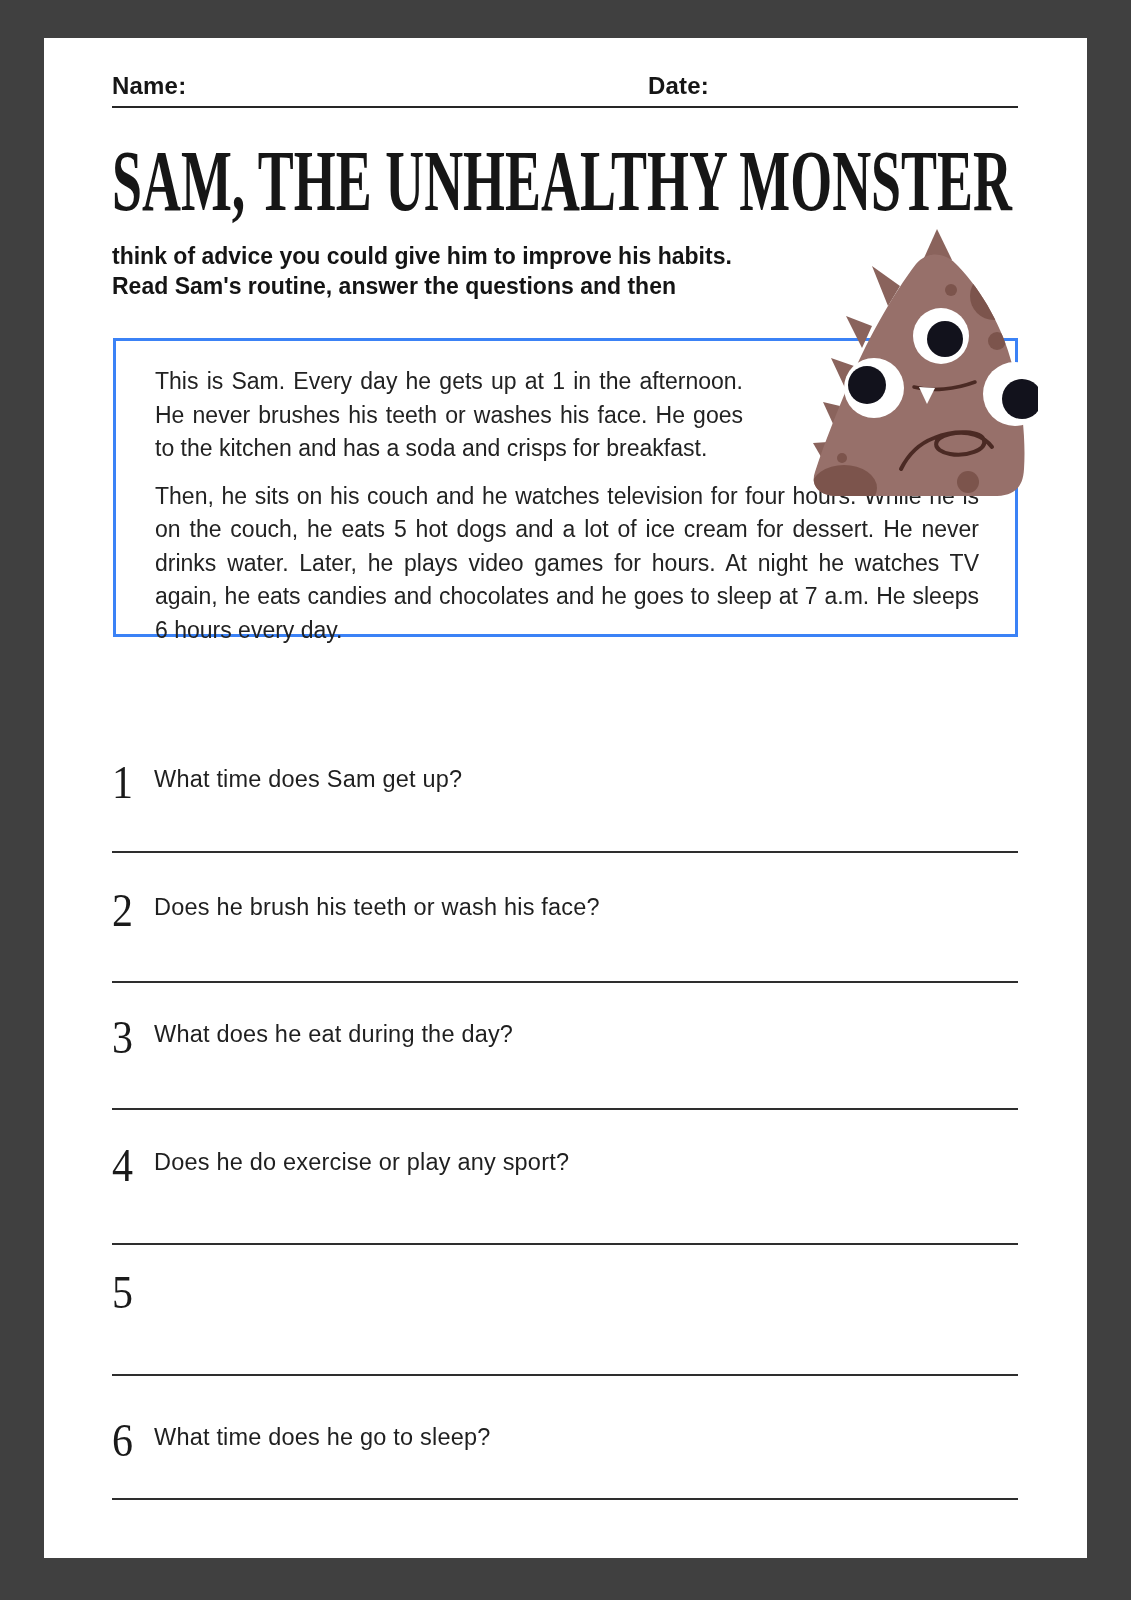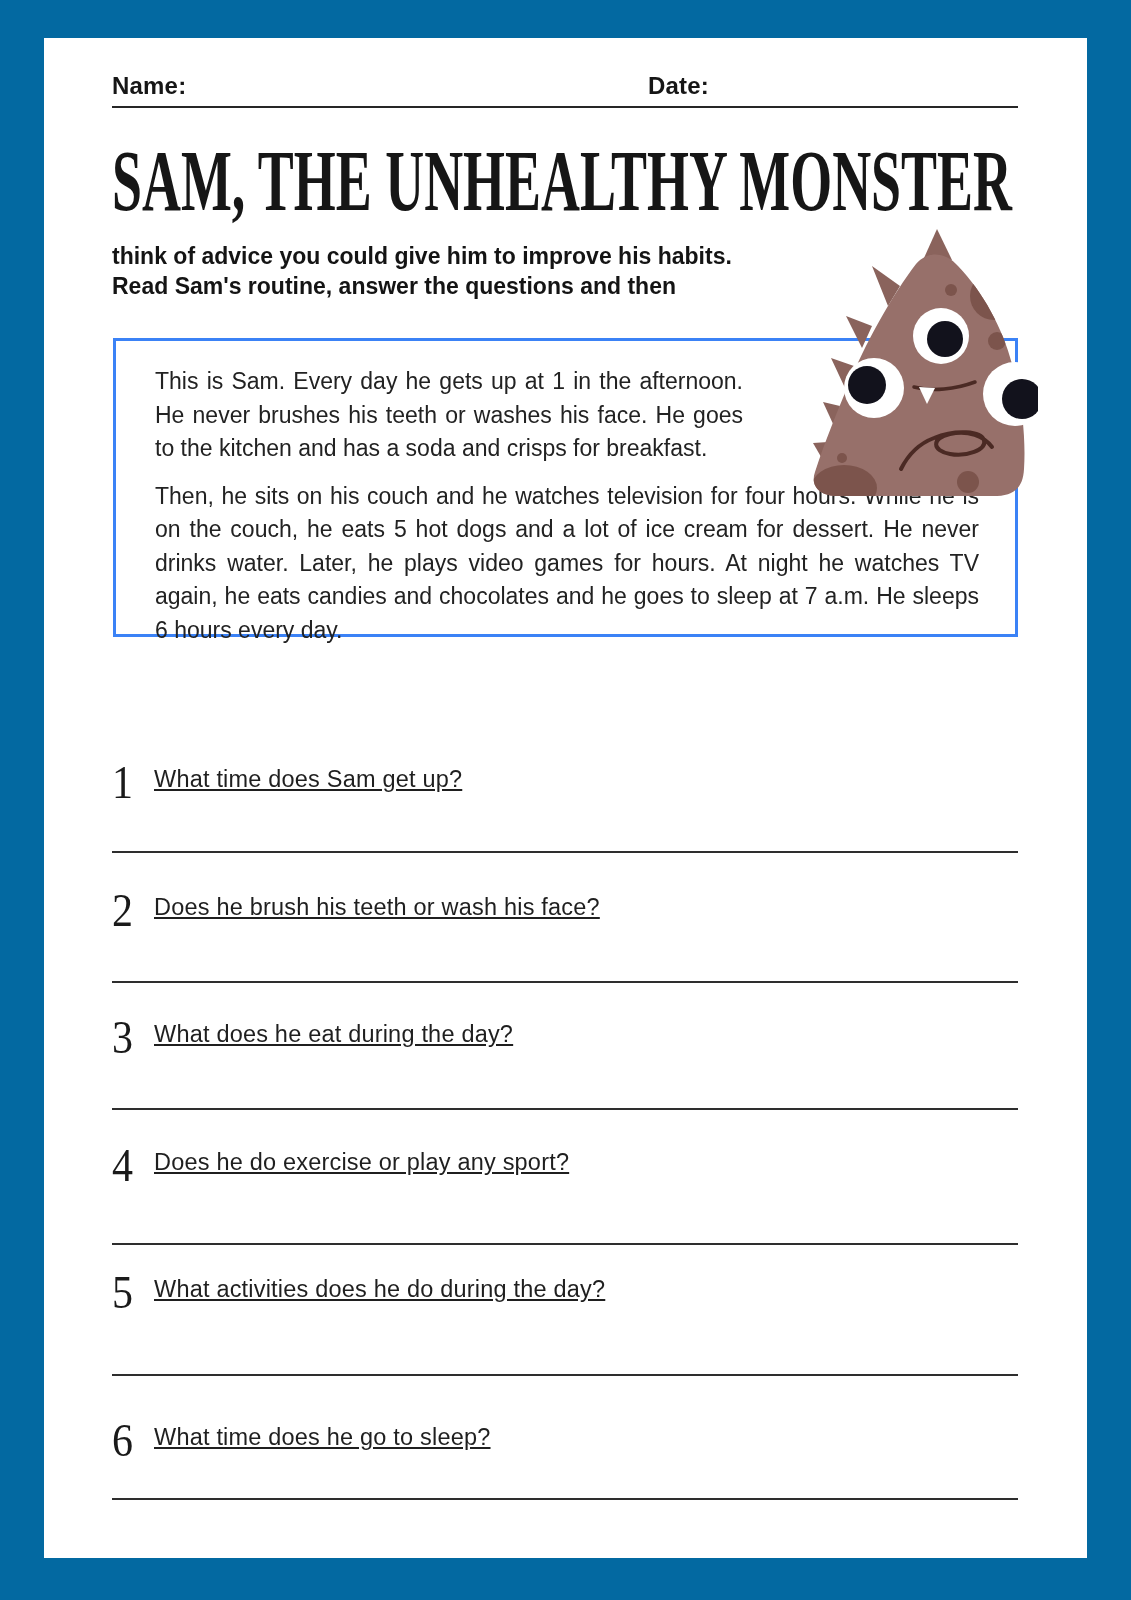--- a/index.html
+++ b/index.html
@@ -1,20 +1,20 @@
 <!DOCTYPE html>
 <html><head>
 <meta charset="utf-8">
 <style>
   html, body { margin: 0; padding: 0; }
   .page {
     position: relative;
     width: 1131px;
     height: 1600px;
-    background: #0369a1;
+    background: #404040;
     font-family: "Liberation Sans", "DejaVu Sans", sans-serif;
     color: #1c1c1c;
     overflow: hidden;
   }
   .sheet {
     position: absolute;
     left: 44px; top: 38px;
     width: 1043px; height: 1520px;
     background: #ffffff;
   }
@@ -94,21 +94,20 @@
     display: inline-block;
     transform: scaleY(1.08);
     transform-origin: top left;
   }
   .qtext {
     position: absolute;
     left: 42px; top: 4px;
     font-size: 23.5px;
     color: #1f1f1f;
     letter-spacing: 0.2px;
-    text-decoration: underline;
   }
   .answer-line {
     position: absolute;
     left: 0; bottom: 0;
     width: 100%; height: 0;
     border-top: 2px solid #2e2e2e;
   }
 </style>
 </head>
 <body>
@@ -193,21 +192,20 @@
       <span class="qtext">What does he eat during the day?</span>
       <div class="answer-line"></div>
     </div>
     <div class="qblock qb3">
       <span class="qnum">4</span>
       <span class="qtext">Does he do exercise or play any sport?</span>
       <div class="answer-line"></div>
     </div>
     <div class="qblock qb4">
       <span class="qnum">5</span>
-      <span class="qtext">What activities does he do during the day?</span>
       <div class="answer-line"></div>
     </div>
     <div class="qblock qb5">
       <span class="qnum">6</span>
       <span class="qtext">What time does he go to sleep?</span>
       <div class="answer-line"></div>
     </div>
 
   </div>
 </div>

